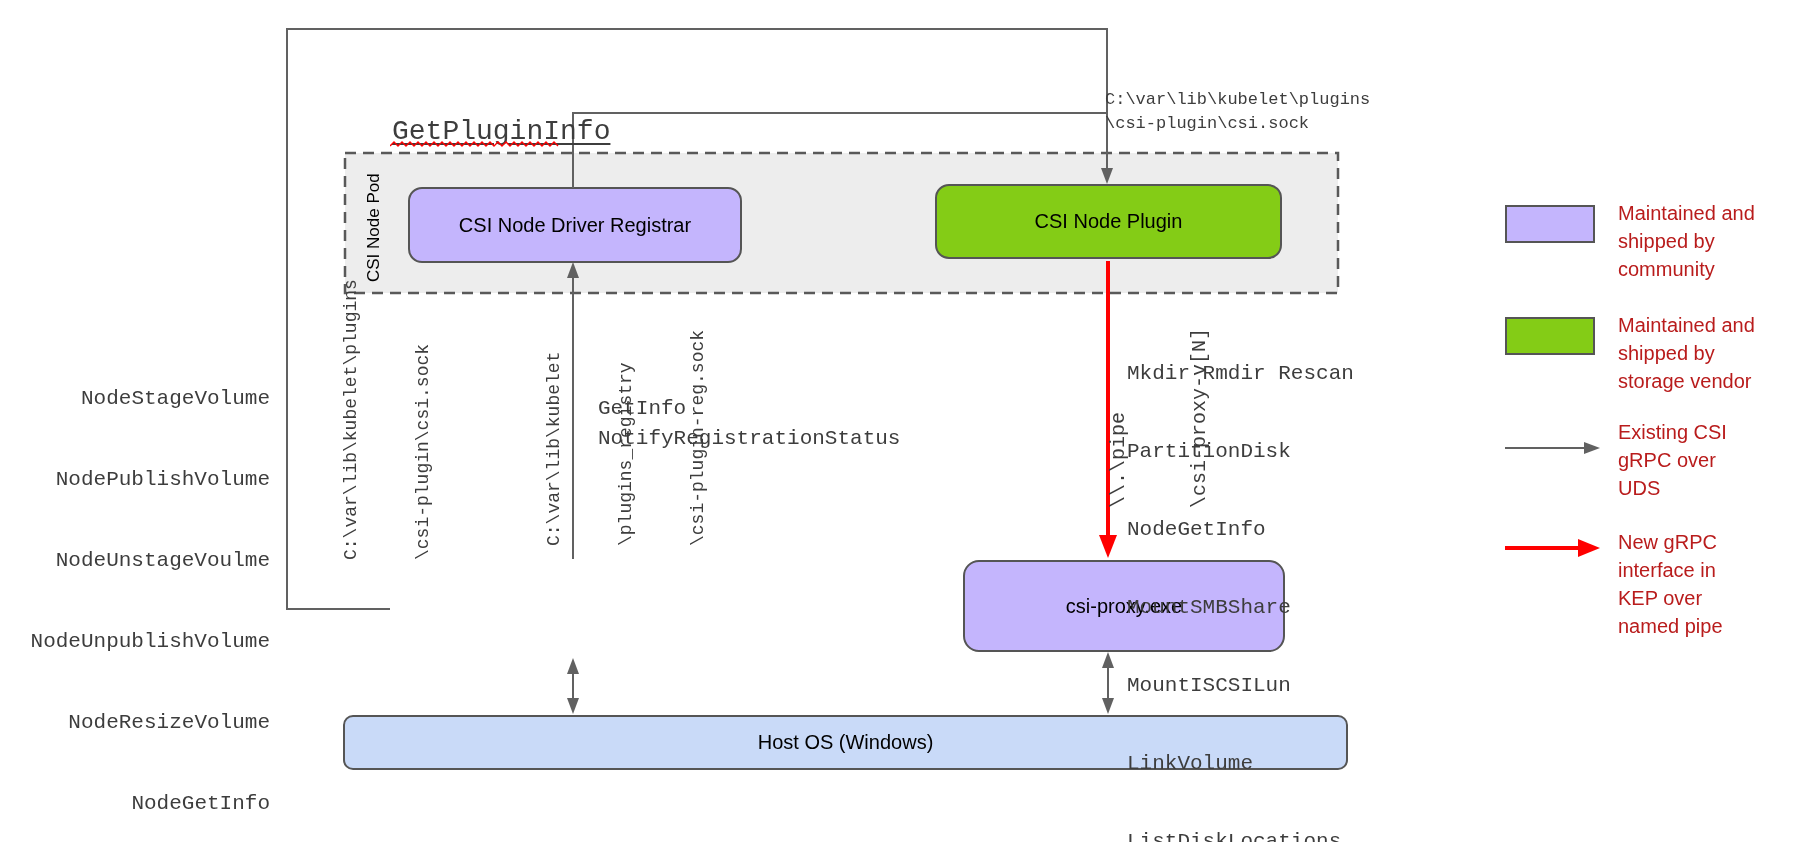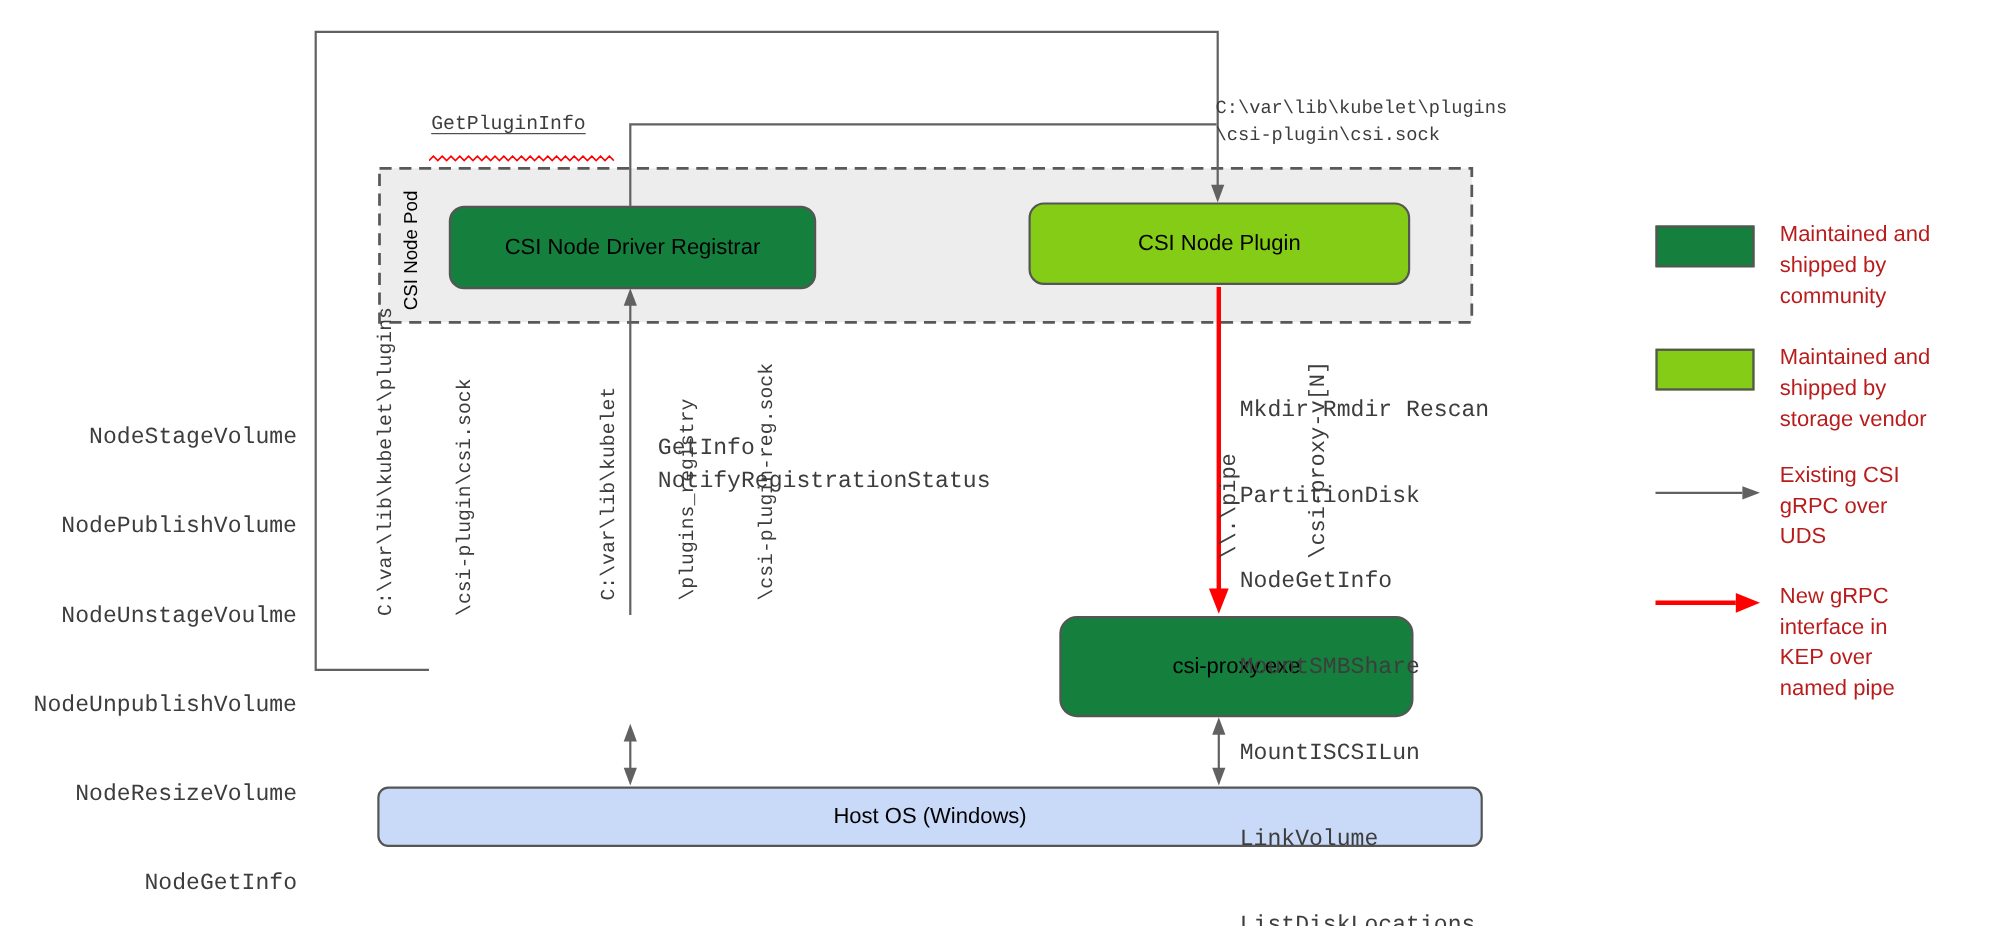--- a/index.html
+++ b/index.html
@@ -5,21 +5,21 @@
   html,body{margin:0;padding:0;background:#ffffff;}
   #canvas{position:relative;width:1818px;height:842px;background:#ffffff;overflow:hidden;
           font-family:"Liberation Sans", sans-serif;}
   .abs{position:absolute;}
   .mono{font-family:"Liberation Mono", monospace;color:#3d3d3d;}
   .sans{font-family:"Liberation Sans", sans-serif;color:#000;}
   
   .nodebox{position:absolute;box-sizing:border-box;border:2px solid #555;border-radius:14px;
            display:flex;flex-direction:column;align-items:center;justify-content:center;
            font-size:20px;color:#000;text-align:center;line-height:27px;z-index:2;}
-  .green{background:#15803d;}
+  .green{background:#c4b5fd;}
   .yellow{background:#84cc16;}
   .blue{background:#c9daf8;}
   
   .rlist{position:absolute;text-align:right;font-size:21px;line-height:27px;white-space:pre;z-index:4;}
   .llist{position:absolute;text-align:left;font-size:21px;line-height:26px;white-space:pre;z-index:4;}
   .rot{position:absolute;transform-origin:0 0;transform:rotate(-90deg);text-align:left;
        white-space:pre;z-index:4;}
   .legend-swatch{position:absolute;box-sizing:border-box;border:2px solid #555;width:90px;height:38px;}
   .legend-text{position:absolute;font-size:20px;line-height:28px;color:#b91c1c;}
   svg{display:block;}
@@ -74,21 +74,21 @@
     <path d="M1108 664 V702" fill="none" stroke="#616161" stroke-width="2"></path>
     <polygon points="1108,652 1102,668 1114,668" fill="#616161"></polygon>
     <polygon points="1108,714 1102,698 1114,698" fill="#616161"></polygon>
 
     <path d="M1505 448 H1584" fill="none" stroke="#616161" stroke-width="2"></path>
     <polygon points="1600,448 1584,442 1584,454" fill="#616161"></polygon>
     <path d="M1505 548 H1578" fill="none" stroke="#ff0000" stroke-width="4"></path>
     <polygon points="1600,548 1578,539 1578,557" fill="#ff0000"></polygon>
   </svg>
 
-  <div class="abs mono" style="left:392px;top:103px;font-size:18px;text-decoration:underline;text-underline-offset:4px;z-index:4;">GetPluginInfo</div>
+  <div class="abs mono" style="left:392px;top:116px;font-size:28px;text-decoration:underline;text-underline-offset:4px;z-index:4;">GetPluginInfo</div>
   <svg class="abs" style="left:390px;top:141px;z-index:4;" width="172" height="7" viewBox="0 0 172 7">
     <path d="M0 5 l4 -4 l4 4 l4 -4 l4 4 l4 -4 l4 4 l4 -4 l4 4 l4 -4 l4 4 l4 -4 l4 4 l4 -4 l4 4 l4 -4 l4 4 l4 -4 l4 4 l4 -4 l4 4 l4 -4 l4 4 l4 -4 l4 4 l4 -4 l4 4 l4 -4 l4 4 l4 -4 l4 4 l4 -4 l4 4 l4 -4 l4 4 l4 -4 l4 4 l4 -4 l4 4 l4 -4 l4 4 l4 -4 l4 4" fill="none" stroke="#ff0000" stroke-width="1.4"></path>
   </svg>
 
   <div class="abs mono" style="left:1105px;top:88px;font-size:17px;line-height:24px;z-index:4;">
     <div>C:\var\lib\kubelet\plugins</div>
     <div>\csi-plugin\csi.sock</div>
   </div>
 
   <div class="rlist mono" style="left:20px;top:331px;width:250px;">

